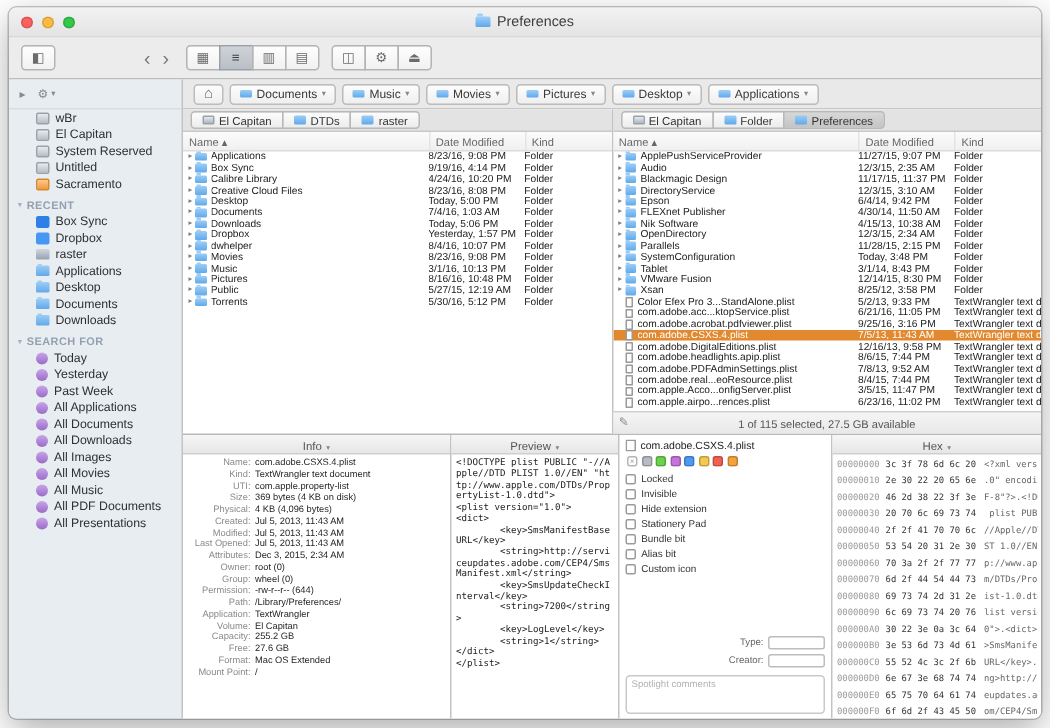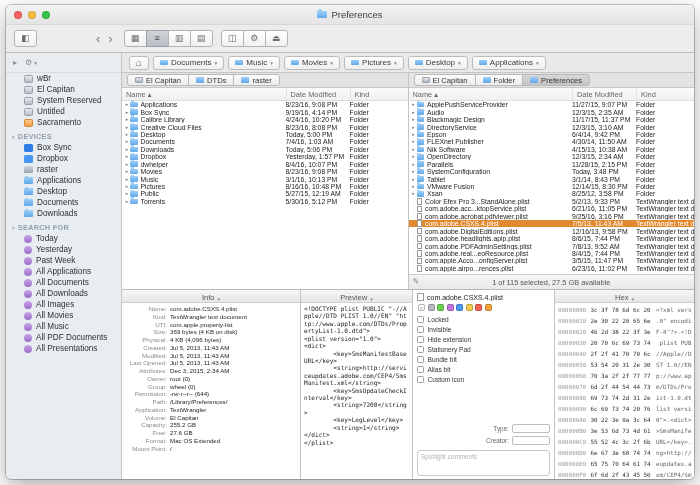--- a/index.html
+++ b/index.html
@@ -195,21 +195,21 @@
           <div class="sitem">
             <span class="ic disk"></span>
             <span>Untitled</span>
           </div>
           <div class="sitem">
             <span class="ic disk-orange"></span>
             <span>Sacramento</span>
           </div>
           <div class="sb-sec-title">
             <span class="sb-tri">▾</span>
-            <span>DEVICES</span>
+            <span>RECENT</span>
           </div>
           <div class="sitem">
             <span class="ic box"></span>
             <span>Box Sync</span>
           </div>
           <div class="sitem">
             <span class="ic dropbox"></span>
             <span>Dropbox</span>
           </div>
           <div class="sitem">

